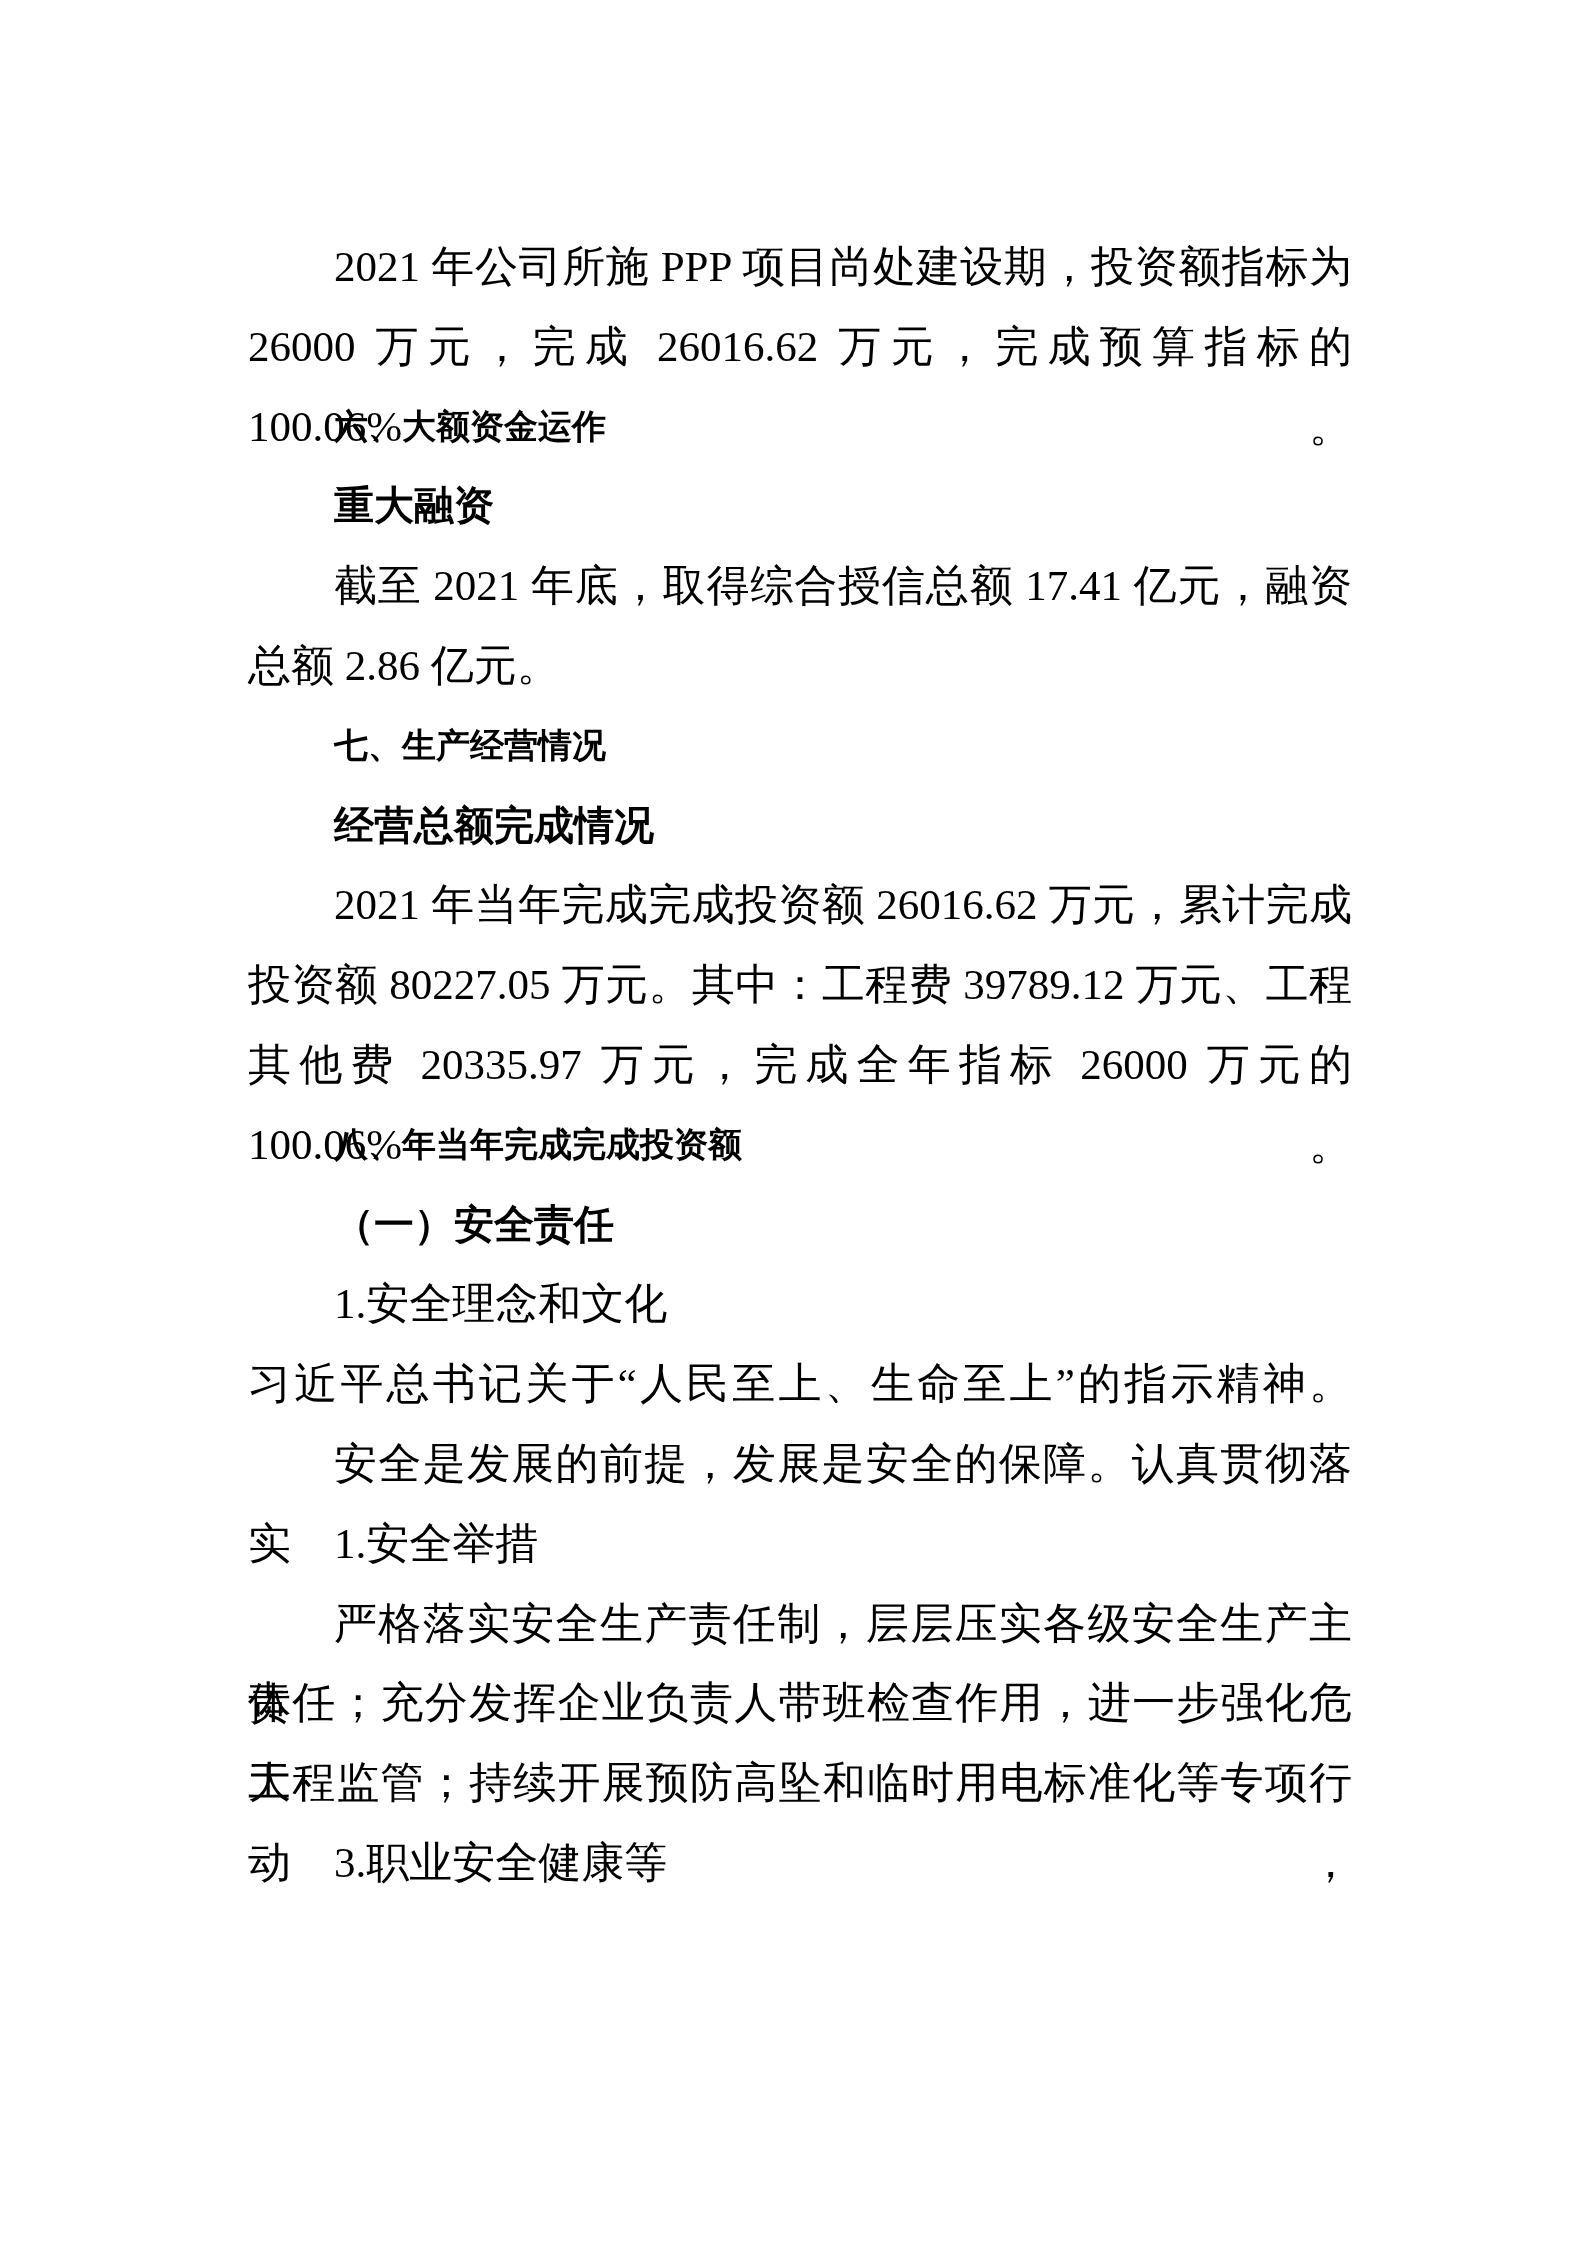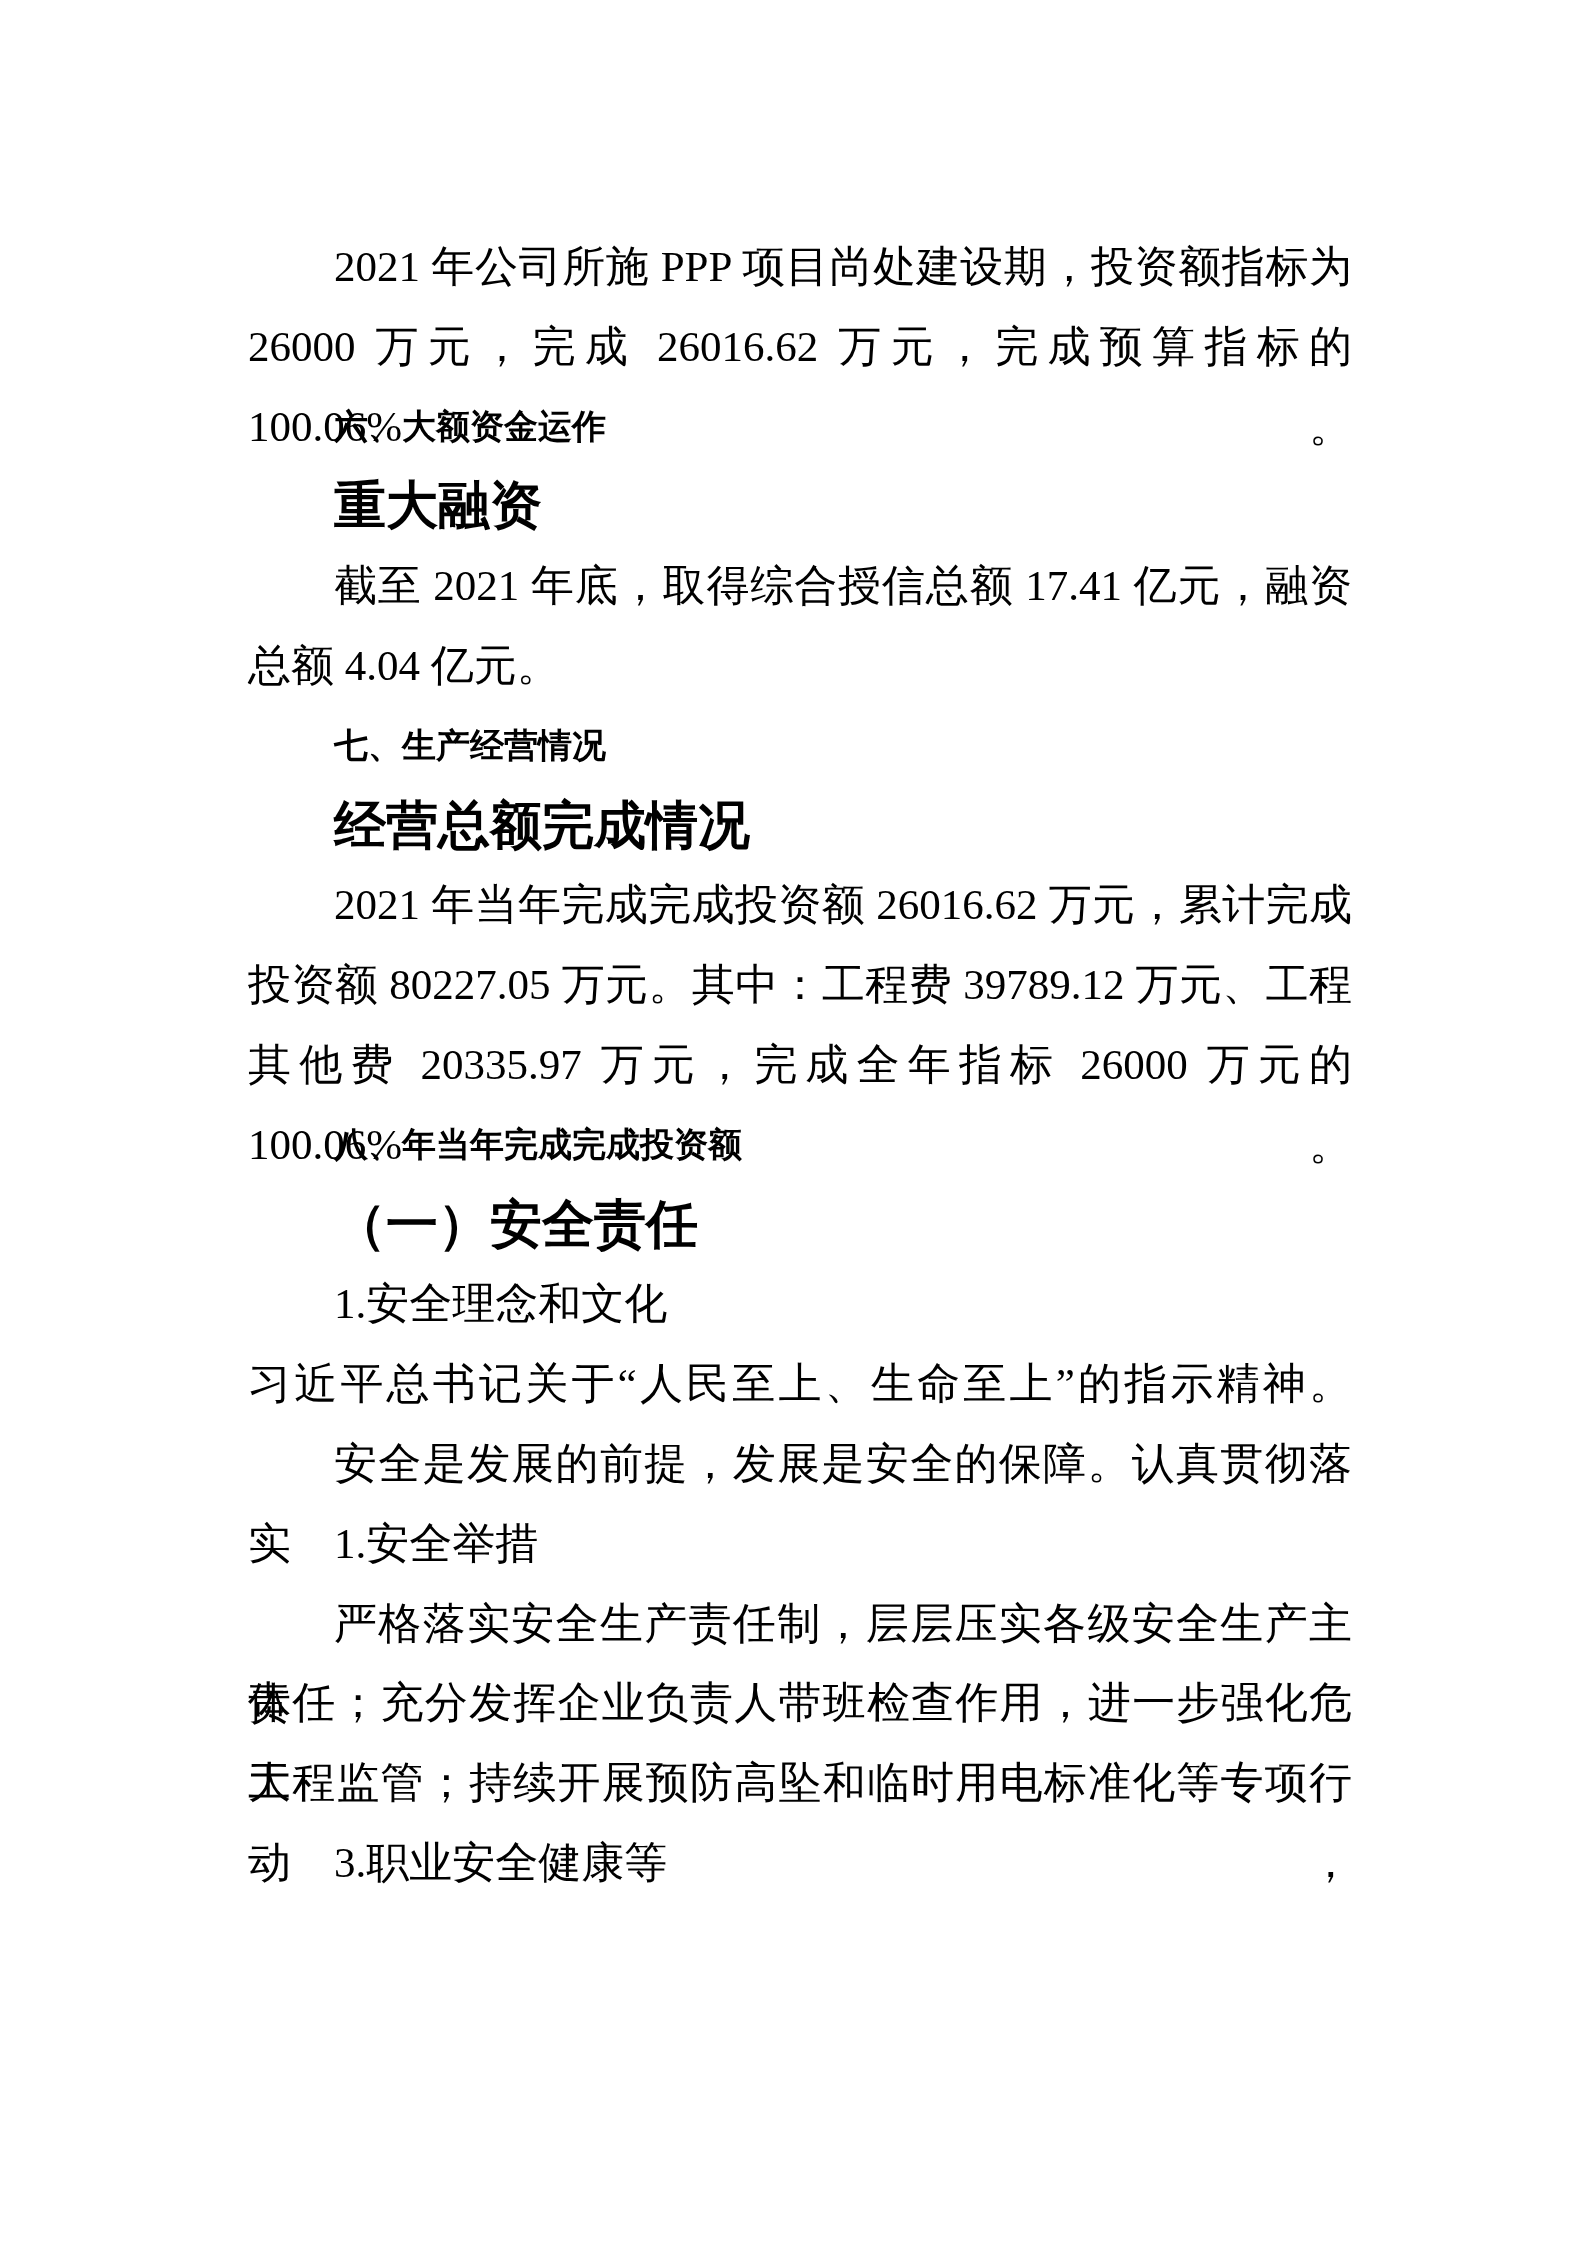--- a/index.html
+++ b/index.html
@@ -32,34 +32,34 @@
     text-align-last:justify;
     text-justify:inter-character;
   }
   .line.head{
     font-family:"Liberation Sans","DejaVu Sans",sans-serif;
     font-weight:bold;
     font-size:34px;
   }
   .line.subhead{
     font-weight:bold;
-    font-size:52px;
+    font-size:40px;
   }
 </style>
 </head>
 <body>
 
 <div class="page" style="background: rgb(255, 255, 255); color: rgb(0, 0, 0);">
   <div class="textblock">
       <div class="line body indent justify">2021 年公司所施 PPP 项目尚处建设期，投资额指标为</div>
       <div class="line body justify">26000 万元，完成 26016.62 万元，完成预算指标的 100.06%。</div>
       <div class="line head indent">六、大额资金运作</div>
       <div class="line subhead indent">重大融资</div>
       <div class="line body indent justify">截至 2021 年底，取得综合授信总额 17.41 亿元，融资</div>
-      <div class="line body">总额 4.04 亿元。</div>
+      <div class="line body">总额 2.86 亿元。</div>
       <div class="line head indent">七、生产经营情况</div>
       <div class="line subhead indent">经营总额完成情况</div>
       <div class="line body indent justify">2021 年当年完成完成投资额 26016.62 万元，累计完成</div>
       <div class="line body justify">投资额 80227.05 万元。其中：工程费 39789.12 万元、工程</div>
       <div class="line body justify">其他费 20335.97 万元，完成全年指标 26000 万元的 100.06%。</div>
       <div class="line head indent">八、年当年完成完成投资额</div>
       <div class="line subhead indent">（一）安全责任</div>
       <div class="line body indent">1.安全理念和文化</div>
       <div class="line body justify">习近平总书记关于“人民至上、生命至上”的指示精神。</div>
       <div class="line body indent justify">安全是发展的前提，发展是安全的保障。认真贯彻落实</div>

